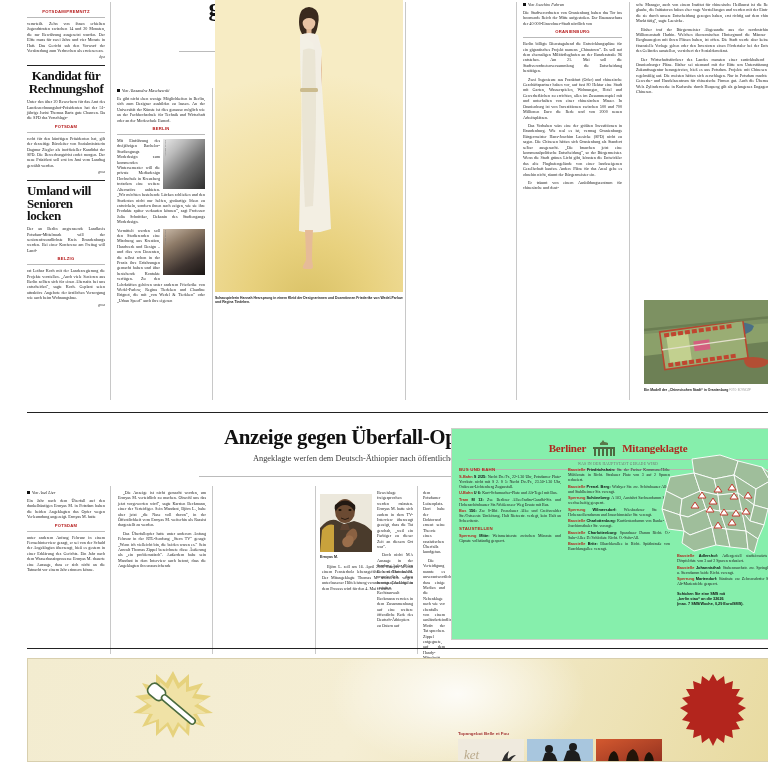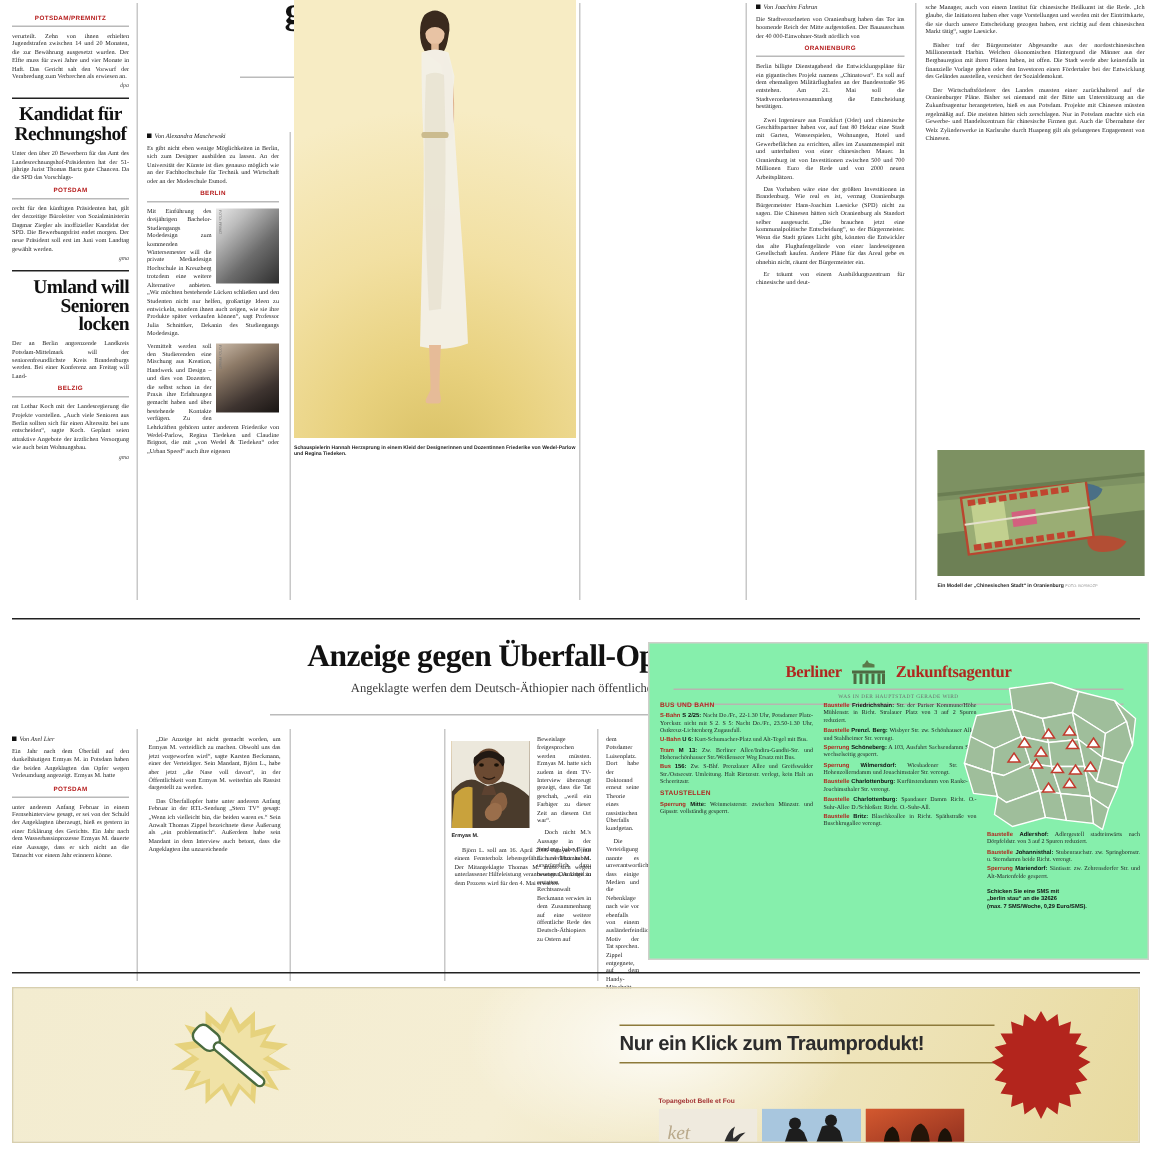--- a/index.html
+++ b/index.html
@@ -5,21 +5,21 @@
   * { box-sizing: border-box; }
   html, body { margin:0; padding:0; }
   body {
     width: 768px; height: 768px;
     background: #ffffff;
     font-family: "Liberation Serif", serif;
     color: #1a1a1a;
     overflow: hidden;
     position: relative;
   }
-  .page { width:712px; height:768px; position:relative; }
+  .page { width:712px; height:768px; position:relative;margin-left:19px; }
 
   
   .body-txt {
     font-family: "Liberation Serif", serif;
     font-size: 4.15px;
     line-height: 5.4px;
     text-align: justify;
     hyphens: auto;
     color: #1c1c1c;
     margin: 0 0 3px 0;
@@ -249,21 +249,21 @@
 
       <div class="rule-dark" style="margin-top:6px;"></div>
       <h2 class="headline" style="font-size:13px;text-align:center;margin:4px 0 4px 0;">Kandidat für Rechnungshof</h2>
       <p class="body-txt">Unter den über 20 Bewerbern für das Amt des Landesrechnungshof-Präsidenten hat der 51-jährige Jurist Thomas Bartz gute Chancen. Da die SPD das Vorschlags-</p>
       <div class="kicker">POTSDAM</div>
       <div class="rule-thin"></div>
       <p class="body-txt">recht für den künftigen Präsidenten hat, gilt der derzeitige Büroleiter von Sozialministerin Dagmar Ziegler als inoffizieller Kandidat der SPD. Die Bewerbungsfrist endet morgen. Der neue Präsident soll erst im Juni vom Landtag gewählt werden.</p>
       <div style="text-align:right;font-style:italic;font-size:4px;color:#444;margin-top:-2px;">gma</div>
 
       <div class="rule-dark" style="margin-top:6px;"></div>
-      <h2 class="headline" style="font-size:13px;text-align:right;margin:4px 0 4px 0;">Umland will Senioren locken</h2>
+      <h2 class="headline" style="font-size:13px;text-align:left;margin:4px 0 4px 0;">Umland will Senioren locken</h2>
       <p class="body-txt">Der an Berlin angrenzende Landkreis Potsdam-Mittelmark will der seniorenfreundlichste Kreis Brandenburgs werden. Bei einer Konferenz am Freitag will Land-</p>
       <div class="kicker">BELZIG</div>
       <div class="rule-thin"></div>
       <p class="body-txt">rat Lothar Koch mit der Landesregierung die Projekte vorstellen. „Auch viele Senioren aus Berlin sollten sich für einen Alterssitz bei uns entscheiden“, sagte Koch. Geplant seien attraktive Angebote der ärztlichen Versorgung wie auch beim Wohnungsbau.</p>
       <div style="text-align:right;font-style:italic;font-size:4px;color:#444;margin-top:-2px;">gma</div>
     </div>
 
     <div class="fash-head">
       <h1 class="headline" style="font-size:25px;">gibt es jetzt als Studienfach</h1>
       <div style="border-top:.5px solid #bbb;margin:7px 20px 0 20px;"></div>
@@ -471,21 +471,21 @@
           <path d="M14 0 l2 3 l-4 0z" fill="#5a7a4a"></path>
           <path d="M11 3 q4-2 8 0 l0 2 l-8 0z" fill="#5a7a4a"></path>
           <rect x="4" y="7" width="22" height="2" fill="#4e6a42"></rect>
           <rect x="5" y="9" width="2" height="7" fill="#4e6a42"></rect>
           <rect x="9" y="9" width="2" height="7" fill="#4e6a42"></rect>
           <rect x="13" y="9" width="2" height="7" fill="#4e6a42"></rect>
           <rect x="17" y="9" width="2" height="7" fill="#4e6a42"></rect>
           <rect x="21" y="9" width="2" height="7" fill="#4e6a42"></rect>
           <rect x="24" y="9" width="2" height="7" fill="#4e6a42"></rect>
         </svg>
-        <span>Zukunftsagentur</span>
+        <span>Mitangeklagte</span>
       </div>
       <div style="border-top:.5px solid #b6b6b0;margin:3px 16px 0 16px;"></div>
       <div class="vm-sub">WAS IN DER HAUPTSTADT GERADE WIRD</div>
       <div style="border-top:.5px solid #b6b6b0;margin:3px 16px 0 16px;"></div>
 
       <div class="vm-cols">
 
         <div class="vm-col">
           <div class="vm-h">BUS UND BAHN</div>
           <p class="vm-item"><span class="tag">S-Bahn</span> <span class="loc">S 2/25:</span> <span>Nacht Do./Fr., 22-1.30 Uhr, Potsdamer Platz-Yorckstr. nicht mit S 2. S 5: Nacht Do./Fr., 23.50-1.30 Uhr, Ostkreuz-Lichtenberg Zugausfall.</span></p>
@@ -576,21 +576,20 @@
     <svg class="ad-burst" viewBox="0 0 100 70">
       <path d="M50 2 L56 14 L66 5 L66 18 L80 14 L73 25 L88 27 L75 35 L90 44 L74 45 L82 58 L67 53 L66 67 L56 57 L50 69 L44 57 L33 67 L33 53 L19 58 L26 45 L10 44 L24 35 L12 27 L26 25 L19 14 L33 18 L33 5 L43 14z" fill="#e6d27d"></path>
       <path d="M50 10 L55 20 L63 13 L63 23 L74 20 L69 29 L81 31 L71 37 L83 44 L70 45 L76 54 L64 50 L63 61 L55 53 L50 62 L45 53 L36 61 L36 50 L25 54 L30 45 L18 44 L29 37 L20 31 L31 29 L26 20 L37 23 L37 13 L45 20z" fill="#f0e2a6"></path>
       <g transform="rotate(40 50 36)">
         <rect x="20" y="30" width="18" height="13" rx="5" fill="#ffffff" stroke="#4a6b3e" stroke-width="1.6"></rect>
         <rect x="36" y="33" width="42" height="6" rx="3" fill="#ffffff" stroke="#4a6b3e" stroke-width="1.6"></rect>
       </g>
     </svg>
 
 
-    <div class="ad-slogan">Nur ein Klick zum Traumprodukt!</div>
 
     <div class="ad-offer-label">Topangebot Belle et Fou</div>
     <div class="ad-thumbs">
       <div class="ad-thumb">
         <svg viewBox="0 0 66 26" width="66" height="26">
           <rect width="66" height="26" fill="#efeade"></rect>
           <text x="6" y="20" font-family="Liberation Serif, serif" font-style="italic" font-size="13" fill="#b9a98b">ket</text>
           <path d="M44 22 q3-8 7-10 q-2 5-1 8 q4-4 8-4 q-4 3-6 7z" fill="#2e2e2e"></path>
         </svg>
       </div>

